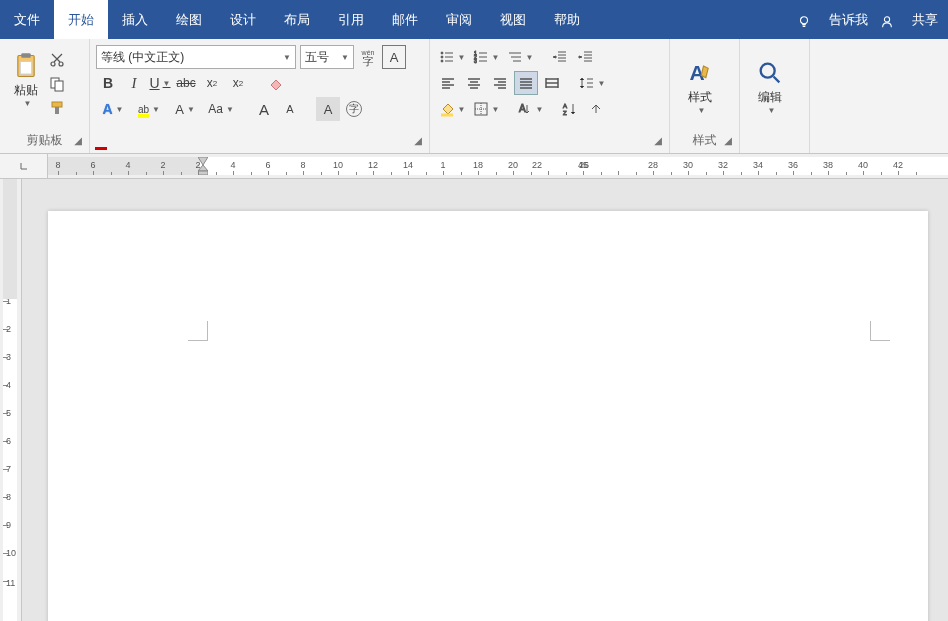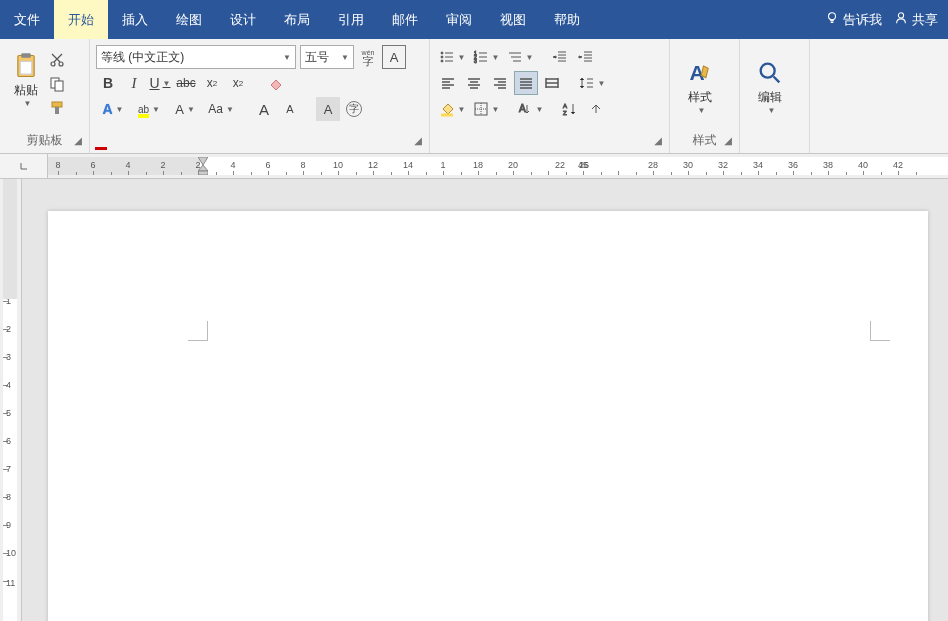--- a/index.html
+++ b/index.html
@@ -1,21 +1,21 @@
 <!DOCTYPE html>
 <html><head>
 <meta charset="utf-8">
 <style>
 *{margin:0;padding:0;box-sizing:border-box;font-family:"Microsoft YaHei",Arial,sans-serif;user-select:none}
 body{width:948px;height:621px;overflow:hidden;background:#e6e6e6}
 .titlebar{height:39px;background:#2b579a;display:flex;align-items:stretch;color:#fff;font-size:13px}
 .tab{padding:0 14px;display:flex;align-items:center;cursor:pointer;position:relative}
-.tab.active{background:#fef9c3;color:#2b579a}
+.tab.active{background:#ffffff;color:#2b579a}
 .titlebar-right{margin-left:auto;display:flex;align-items:center;padding-right:10px;gap:12px}
-.tell-me{display:flex;align-items:flex-start;gap:4px}
+.tell-me{display:flex;align-items:flex-end;gap:18px}
 .lightbulb{width:14px;height:14px}
 .ribbon{height:115px;background:#f3f3f3;border-bottom:1px solid #c6c6c6;display:flex}
 .group{border-right:1px solid #dadada;padding:6px 6px 2px 6px;display:flex;flex-direction:column;position:relative}
 .group-label{text-align:center;font-size:12px;color:#666;padding-bottom:2px;position:absolute;bottom:2px;left:0;right:0}
 .dlglaunch{position:absolute;bottom:5px;right:5px;width:12px;height:12px;color:#777;font-size:10px;line-height:10px;text-align:center;cursor:pointer}
 .row{display:flex;align-items:center;gap:2px;margin-bottom:2px}
 .big-btn{display:flex;flex-direction:column;align-items:center;justify-content:center;width:48px;height:84px;cursor:pointer;border:1px solid transparent}
 .big-btn .lbl{font-size:12px;color:#333;margin-top:2px}
 .small-btn{width:24px;height:24px;display:flex;align-items:center;justify-content:center;cursor:pointer;border:1px solid transparent;color:#444}
 .small-btn.active{background:#cfd8e6;border-color:#8aa}
@@ -384,21 +384,21 @@
       <div class="tick" style="left: 412.5px; height: 3px;"></div>
       <div class="num" style="left: 395px;">1</div>
       <div class="tick" style="left: 430px;"></div>
       <div class="tick" style="left: 447.5px; height: 3px;"></div>
       <div class="num" style="left: 430px;">18</div>
       <div class="tick" style="left: 465px;"></div>
       <div class="tick" style="left: 482.5px; height: 3px;"></div>
       <div class="num" style="left: 465px;">20</div>
       <div class="tick" style="left: 500px;"></div>
       <div class="tick" style="left: 517.5px; height: 3px;"></div>
-      <div class="num" style="left: 512px; margin-top: 27px;">22</div>
+      <div class="num" style="left: 489px; margin-top: 27px;">22</div>
       <div class="tick" style="left: 535px;"></div>
       <div class="tick" style="left: 552.5px; height: 3px;"></div>
       <div class="num" style="left: 535px;">45</div>
       <div class="tick" style="left: 570px;"></div>
       <div class="tick" style="left: 587.5px; height: 3px;"></div>
       <div class="num" style="left: 536px;">26</div>
       <div class="tick" style="left: 605px;"></div>
       <div class="tick" style="left: 622.5px; height: 3px;"></div>
       <div class="num" style="left: 605px;">28</div>
       <div class="tick" style="left: 640px;"></div>

